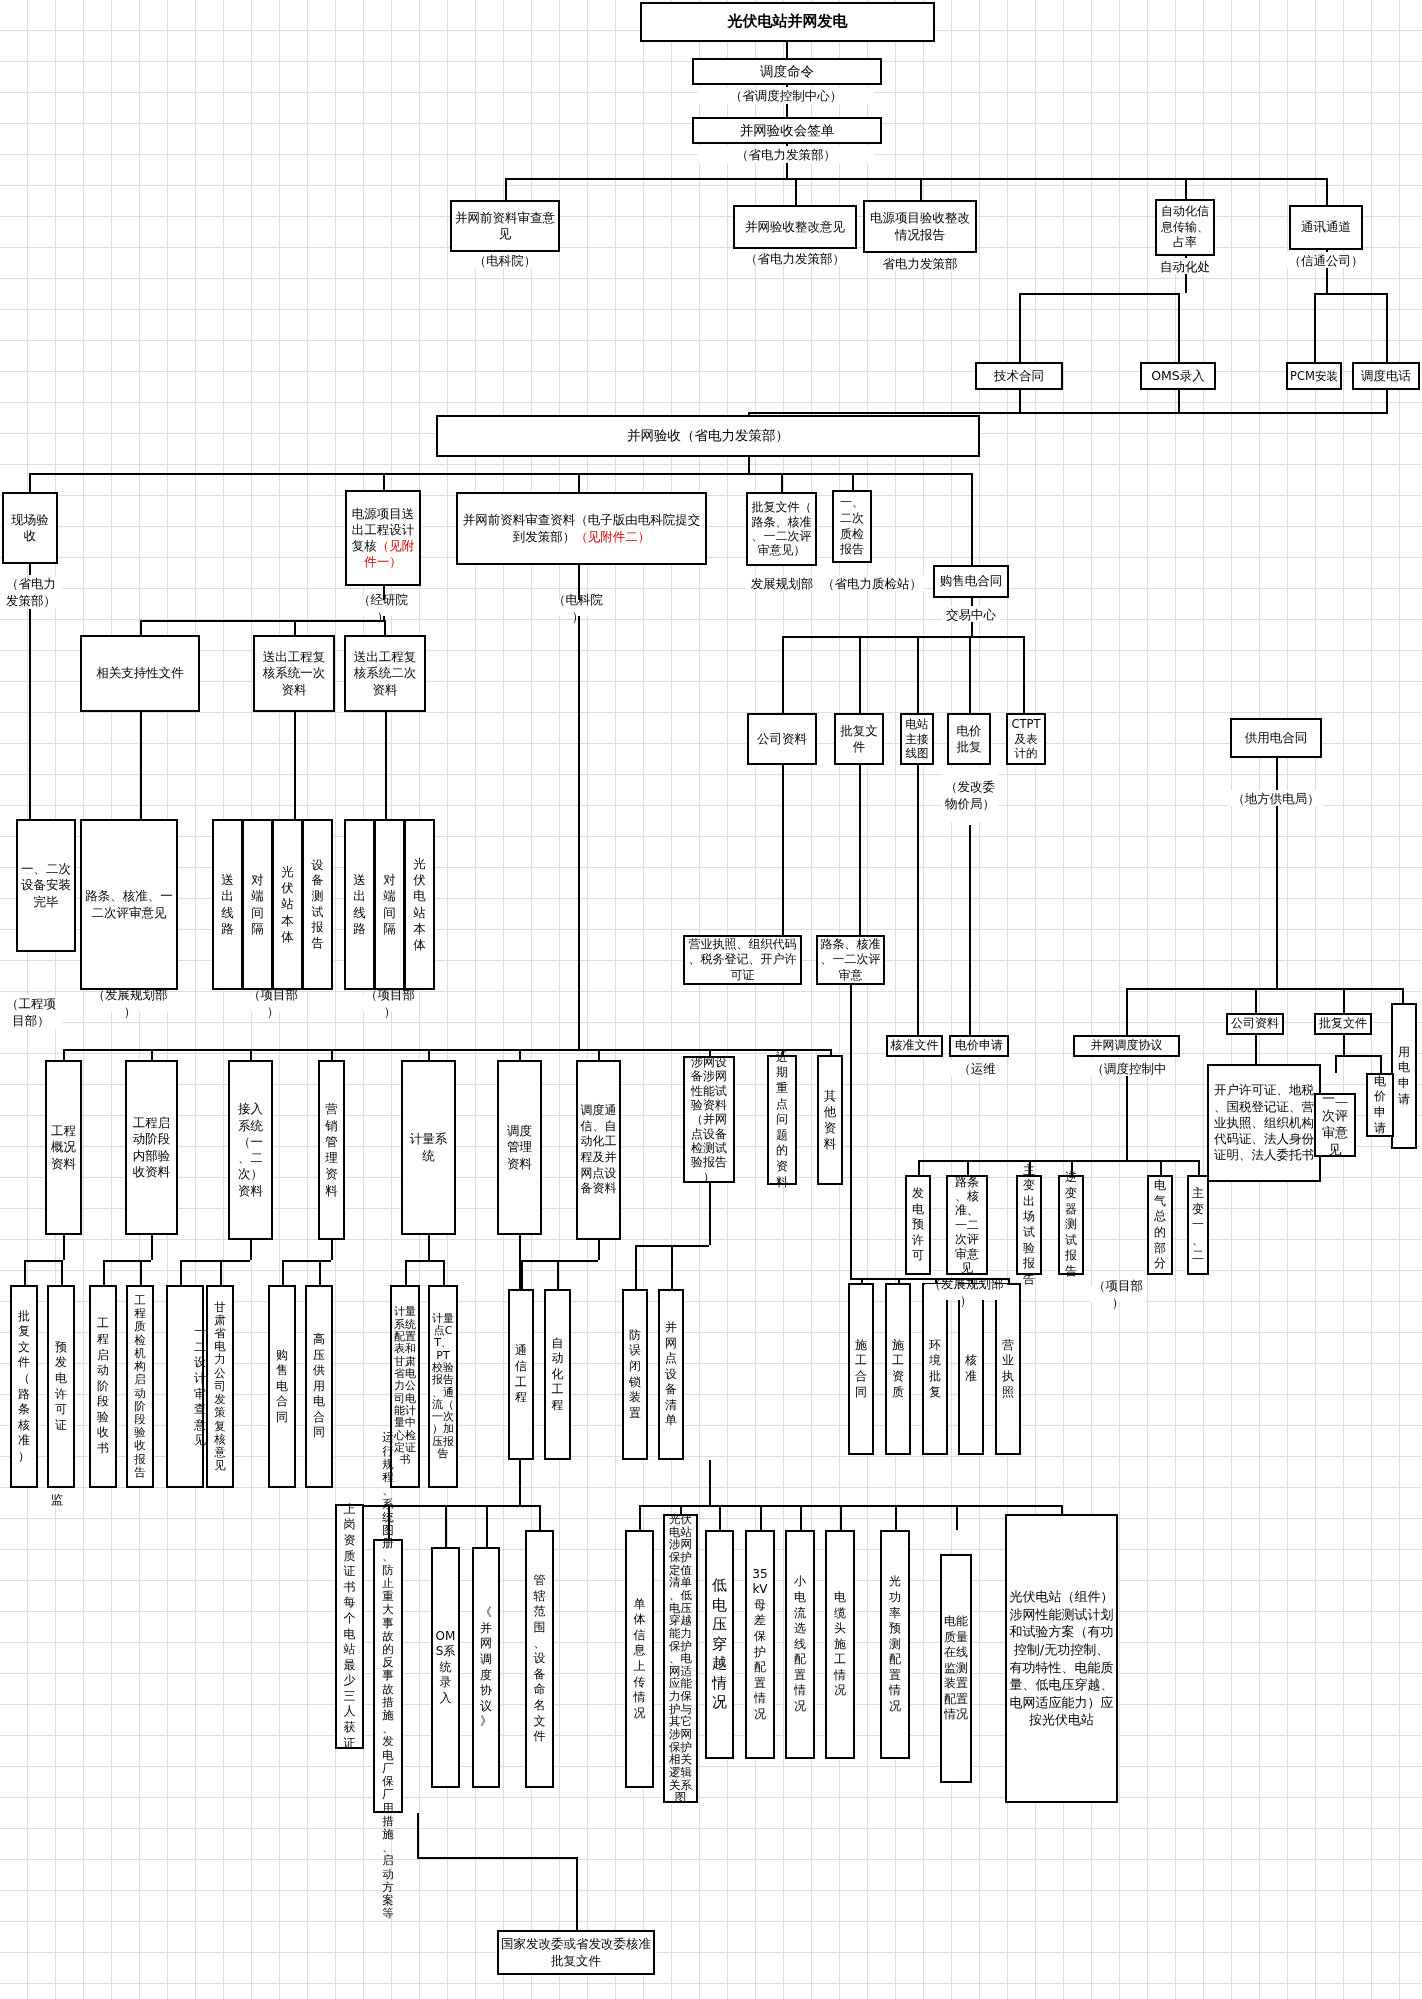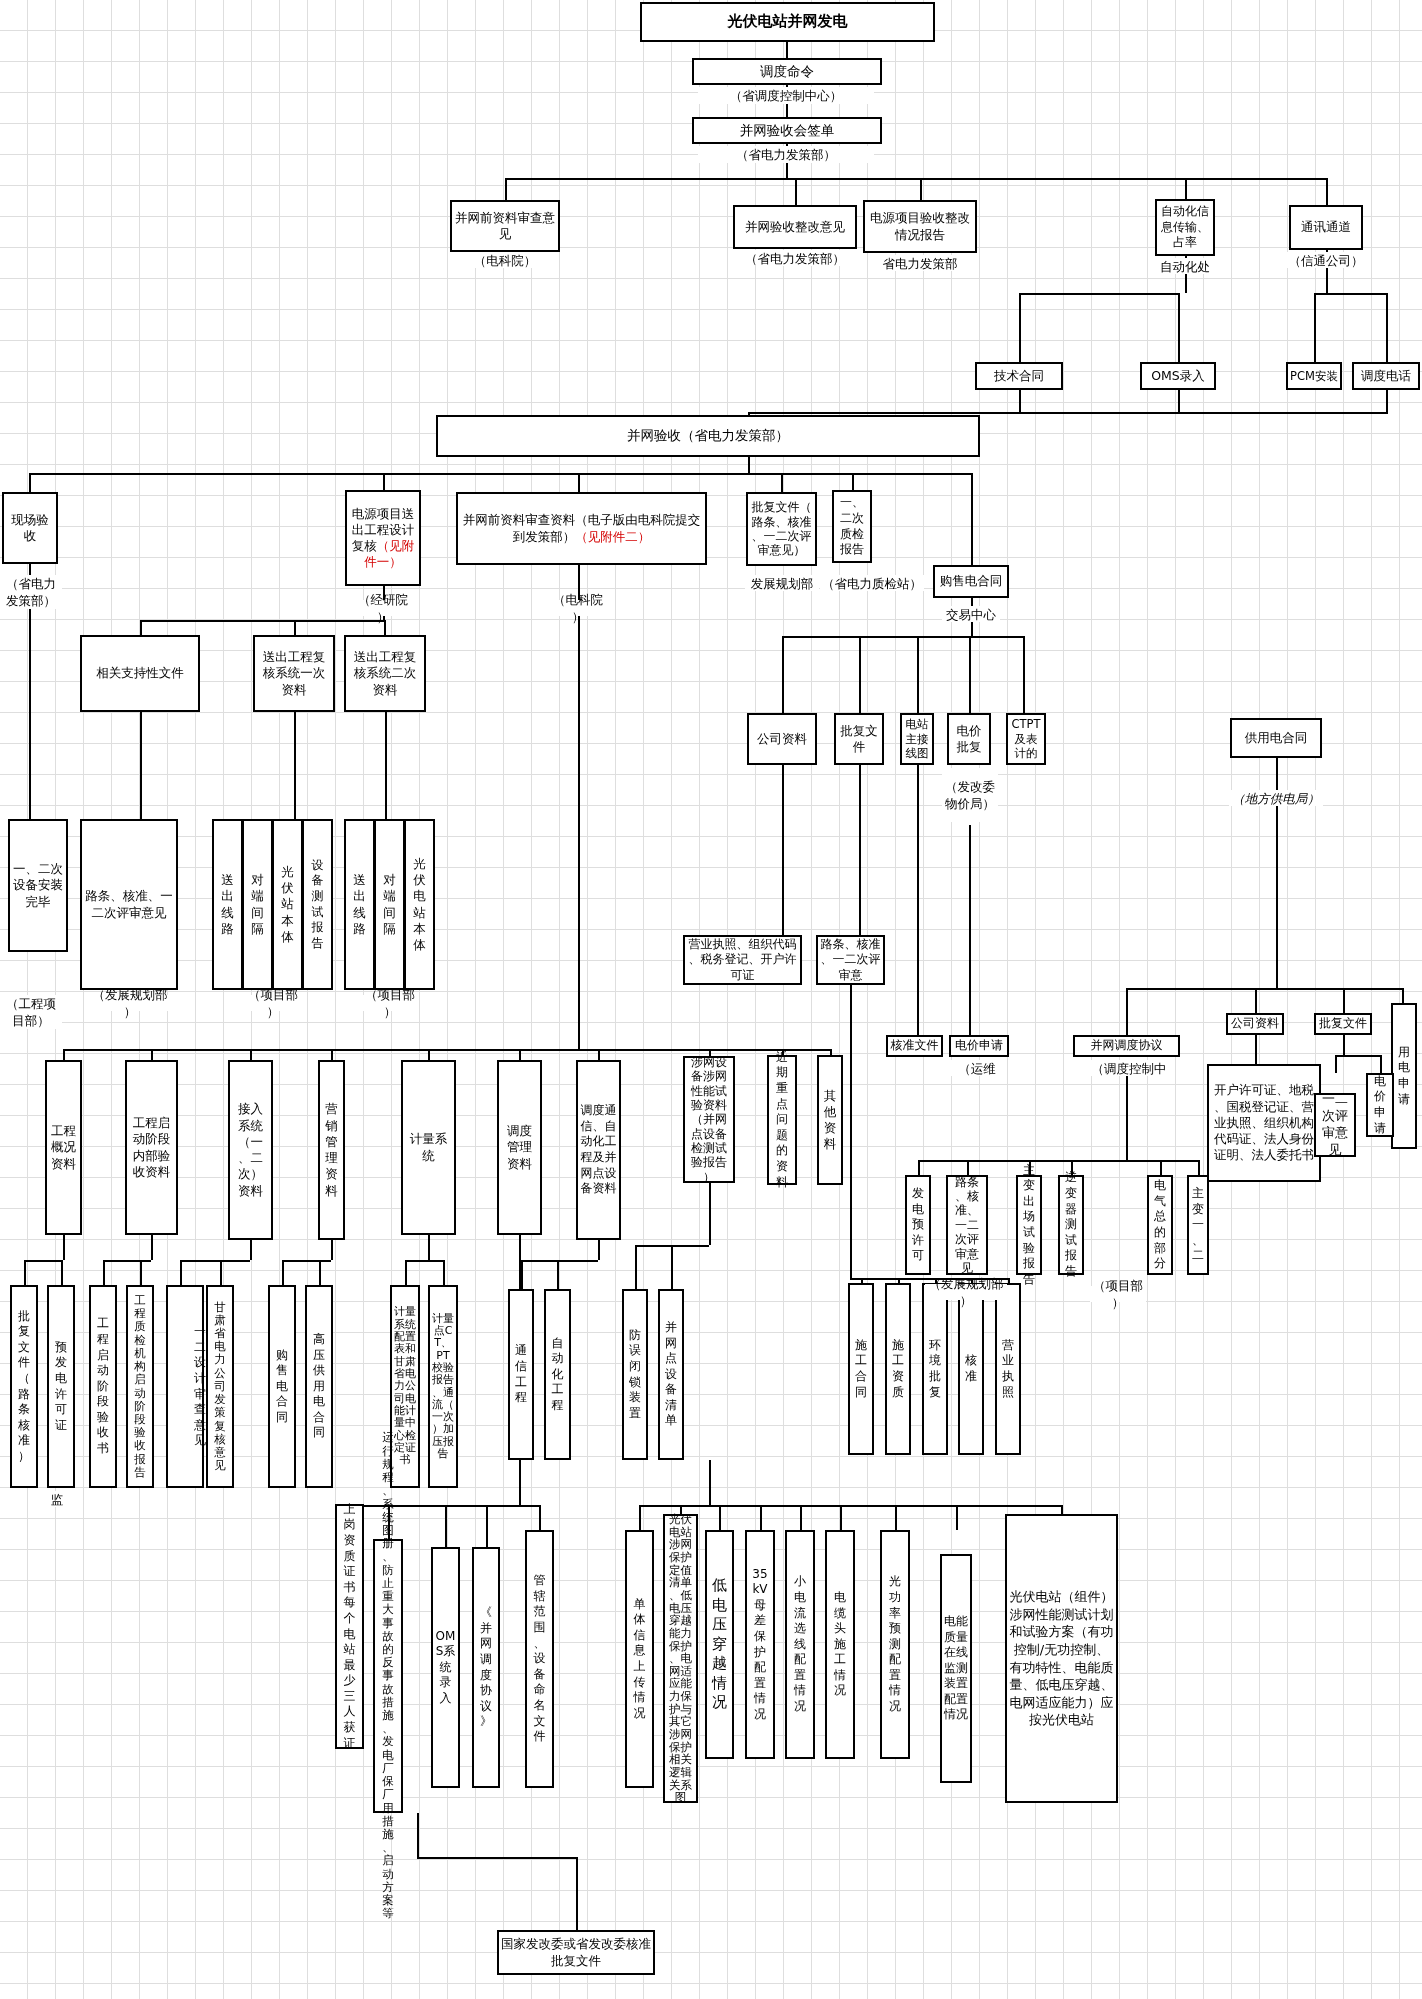--- a/index.html
+++ b/index.html
@@ -244,21 +244,21 @@
     </div>
     <div class="box" style="font-size: 11.5px; left: 900px; top: 713px; width: 34px; height: 52px;">
       <div><span>电站主接线图</span></div>
     </div>
     <div class="box" style="left: 947px; top: 713px; width: 44px; height: 52px;">
       <div><span>电价批复</span></div>
     </div>
     <div class="box" style="font-size: 11.5px; left: 1006px; top: 713px; width: 40px; height: 52px;">
       <div><span>CTPT及表计的</span></div>
     </div>
-    <div class="box" style="left: 8px; top: 819px; width: 60px; height: 133px; align-items: center;">
+    <div class="box" style="left: 16px; top: 819px; width: 60px; height: 133px; align-items: center;">
       <div><span>一、二次设备安装完毕</span></div>
     </div>
     <div class="box" style="left: 80px; top: 819px; width: 98px; height: 171px;">
       <div><span>路条、核准、一二次评审意见</span></div>
     </div>
     <div class="box" style="left: 212px; top: 819px; width: 31px; height: 171px;">
       <div><span>送出线路</span></div>
     </div>
     <div class="box" style="left: 242px; top: 819px; width: 31px; height: 171px;">
       <div><span>对端间隔</span></div>
@@ -493,21 +493,21 @@
     </div>
     <div class="lbl" style="left: 745px; top: 575px; width: 74px; height: 16px;">
       <span>发展规划部</span>
     </div>
     <div class="lbl" style="left: 820px; top: 575px; width: 104px; height: 16px;">
       <span>（省电力质检站）</span>
     </div>
     <div class="lbl" style="left: 942px; top: 606px; width: 58px; height: 16px;">
       <span>交易中心</span>
     </div>
-    <div class="lbl" style="left: 1229px; top: 790px; width: 94px; height: 16px; font-style: italic;">
+    <div class="lbl" style="left: 1229px; top: 790px; width: 94px; height: 16px;">
       <span>（地方供电局）</span>
     </div>
     <div class="lbl" style="left: 942px; top: 768px; width: 56px; height: 54px;">
       <span>（发改委物价局）</span>
     </div>
     <div class="lbl" style="left: 0px; top: 995px; width: 62px; height: 34px;">
       <span>（工程项目部）</span>
     </div>
     <div class="lbl" style="left: 90px; top: 995px; width: 80px; height: 16px;">
       <span>（发展规划部）</span>

